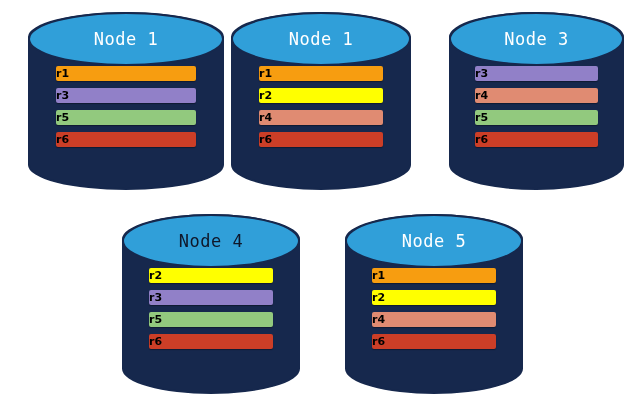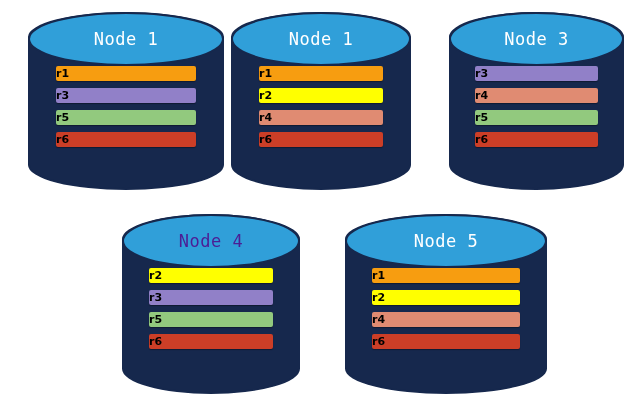--- a/index.html
+++ b/index.html
@@ -154,38 +154,38 @@
           <span class="replica-label" style="color: rgb(0, 0, 0);">r5</span>
         </div>
         <div class="replica-bar" style="background: rgb(204, 62, 39);">
           <span class="replica-label" style="color: rgb(0, 0, 0);">r6</span>
         </div>
       </div>
     </div>
     <div class="node" style="left: 122px; top: 214px; width: 178px; height: 180px;">
       <div class="cyl-body" style="background: rgb(22, 40, 77); border-color: rgb(22, 40, 77);"></div>
       <div class="cyl-top" style="height: 54px; top: 0px; background: rgb(48, 159, 217); border-color: rgb(22, 40, 77);">
-        <div class="node-title" style="color: #4c1d95;">Node  4</div>
+        <div class="node-title" style="color: #0f172a;">Node  4</div>
       </div>
       <div class="replicas" style="top: 54px; padding-left: 27px; padding-right: 27px; box-sizing: border-box;">
         <div class="replica-bar" style="background: rgb(255, 255, 0);">
           <span class="replica-label" style="color: rgb(0, 0, 0);">r2</span>
         </div>
         <div class="replica-bar" style="background: rgb(145, 128, 200);">
           <span class="replica-label" style="color: rgb(0, 0, 0);">r3</span>
         </div>
         <div class="replica-bar" style="background: rgb(146, 201, 126);">
           <span class="replica-label" style="color: rgb(0, 0, 0);">r5</span>
         </div>
         <div class="replica-bar" style="background: rgb(204, 62, 39);">
           <span class="replica-label" style="color: rgb(0, 0, 0);">r6</span>
         </div>
       </div>
     </div>
-    <div class="node" style="left: 345px; top: 214px; width: 178px; height: 180px; padding-left: 24px;">
+    <div class="node" style="left: 345px; top: 214px; width: 178px; height: 180px;">
       <div class="cyl-body" style="background: rgb(22, 40, 77); border-color: rgb(22, 40, 77);"></div>
       <div class="cyl-top" style="height: 54px; top: 0px; background: rgb(48, 159, 217); border-color: rgb(22, 40, 77);">
         <div class="node-title" style="color: rgb(255, 255, 255);">Node  5</div>
       </div>
       <div class="replicas" style="top: 54px; padding-left: 27px; padding-right: 27px; box-sizing: border-box;">
         <div class="replica-bar" style="background: rgb(247, 157, 16);">
           <span class="replica-label" style="color: rgb(0, 0, 0);">r1</span>
         </div>
         <div class="replica-bar" style="background: rgb(255, 255, 0);">
           <span class="replica-label" style="color: rgb(0, 0, 0);">r2</span>

